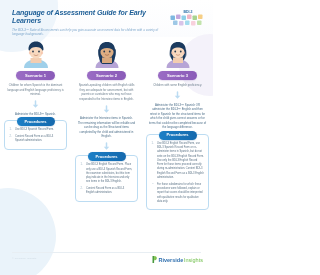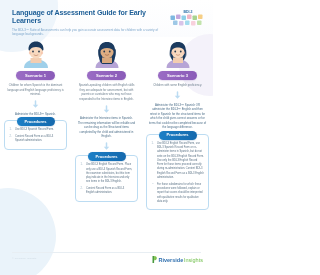--- a/index.html
+++ b/index.html
@@ -15,21 +15,21 @@
   .blob { position:absolute; border-radius:50%; pointer-events:none; }
   .blob-tl { left:-34px; top:-40px; width:92px; height:92px; background:#eef5fb; }
   .blob-bl { left:-40px; top:188px; width:96px; height:96px; background:#eaf3fa; }
   .blob-tr { right:-28px; top:34px; width:62px; height:62px; background:#f4f2fa; }
   .band {
     position:absolute; left:0; top:0; width:213px; height:37px;
     background:linear-gradient(180deg,#ffffff 0%,#fbfcfe 100%);
   }
 
   
-  .header { position:absolute; left:0; top:0; width:213px; padding:9px 8px 0 12px; }
+  .header { position:absolute; left:0; top:0; width:213px; padding:9px 8px 0 12px;font-style:italic; }
   .title {
     font-size:7.1px; font-weight:bold; color:#1d5e96;
     letter-spacing:-0.12px; line-height:1.18;
     width:152px;
   }
   .subtitle {
     margin-top:2.2px; width:148px;
     font-size:3.05px; line-height:1.5; color:#7fa8cc;
   }
   .brand-logo {

